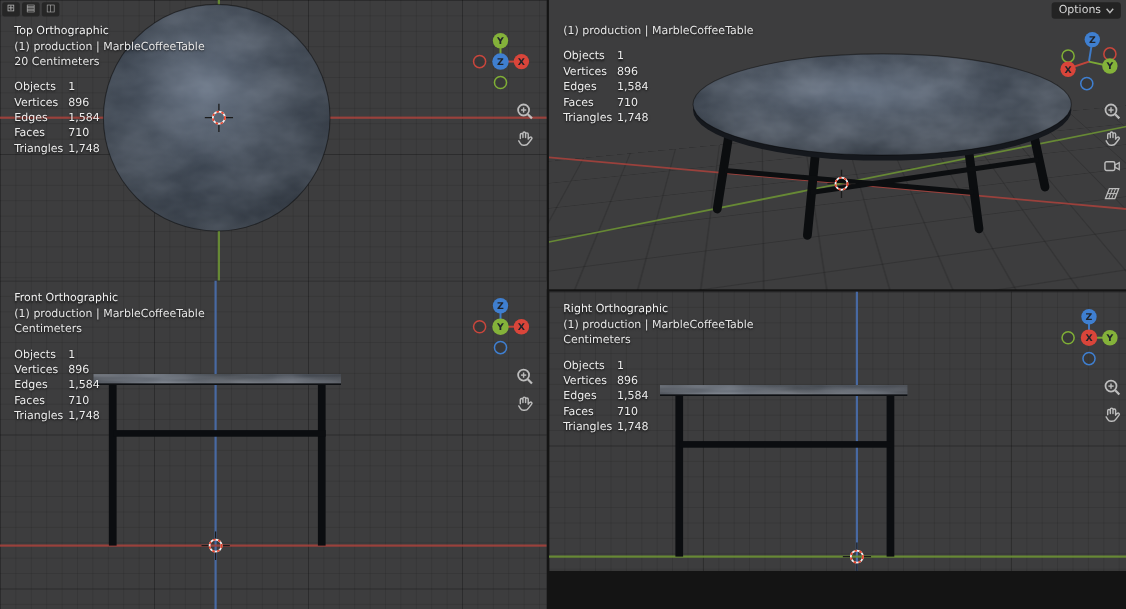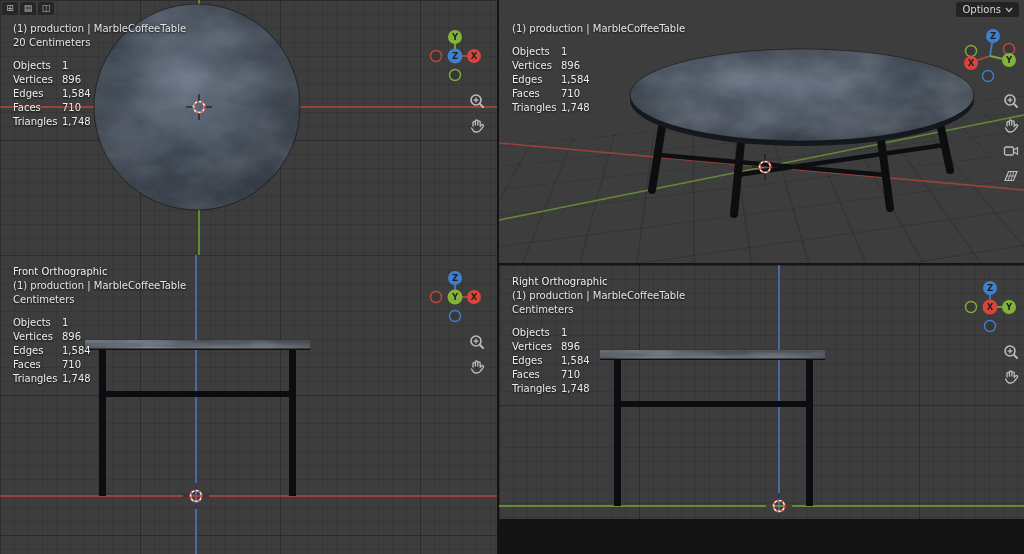--- a/index.html
+++ b/index.html
@@ -127,20 +127,21 @@
     </svg>
   </div>
 
   <div class="hdr-icons">
     <div class="hdr-icon">⊞</div>
     <div class="hdr-icon">▤</div>
     <div class="hdr-icon">◫</div>
   </div>
 
   <div class="vp-text toprow">
+    <div class="vp-title">Top Orthographic</div>
     <div class="vp-scene">(1) production | MarbleCoffeeTable</div>
     <div class="vp-scale">20 Centimeters</div>
     <div class="vp-stats">
       <div class="srow">
             <span class="slabel">Objects</span>
             <span class="sval">1</span>
           </div>
       <div class="srow">
             <span class="slabel">Vertices</span>
             <span class="sval">896</span>

